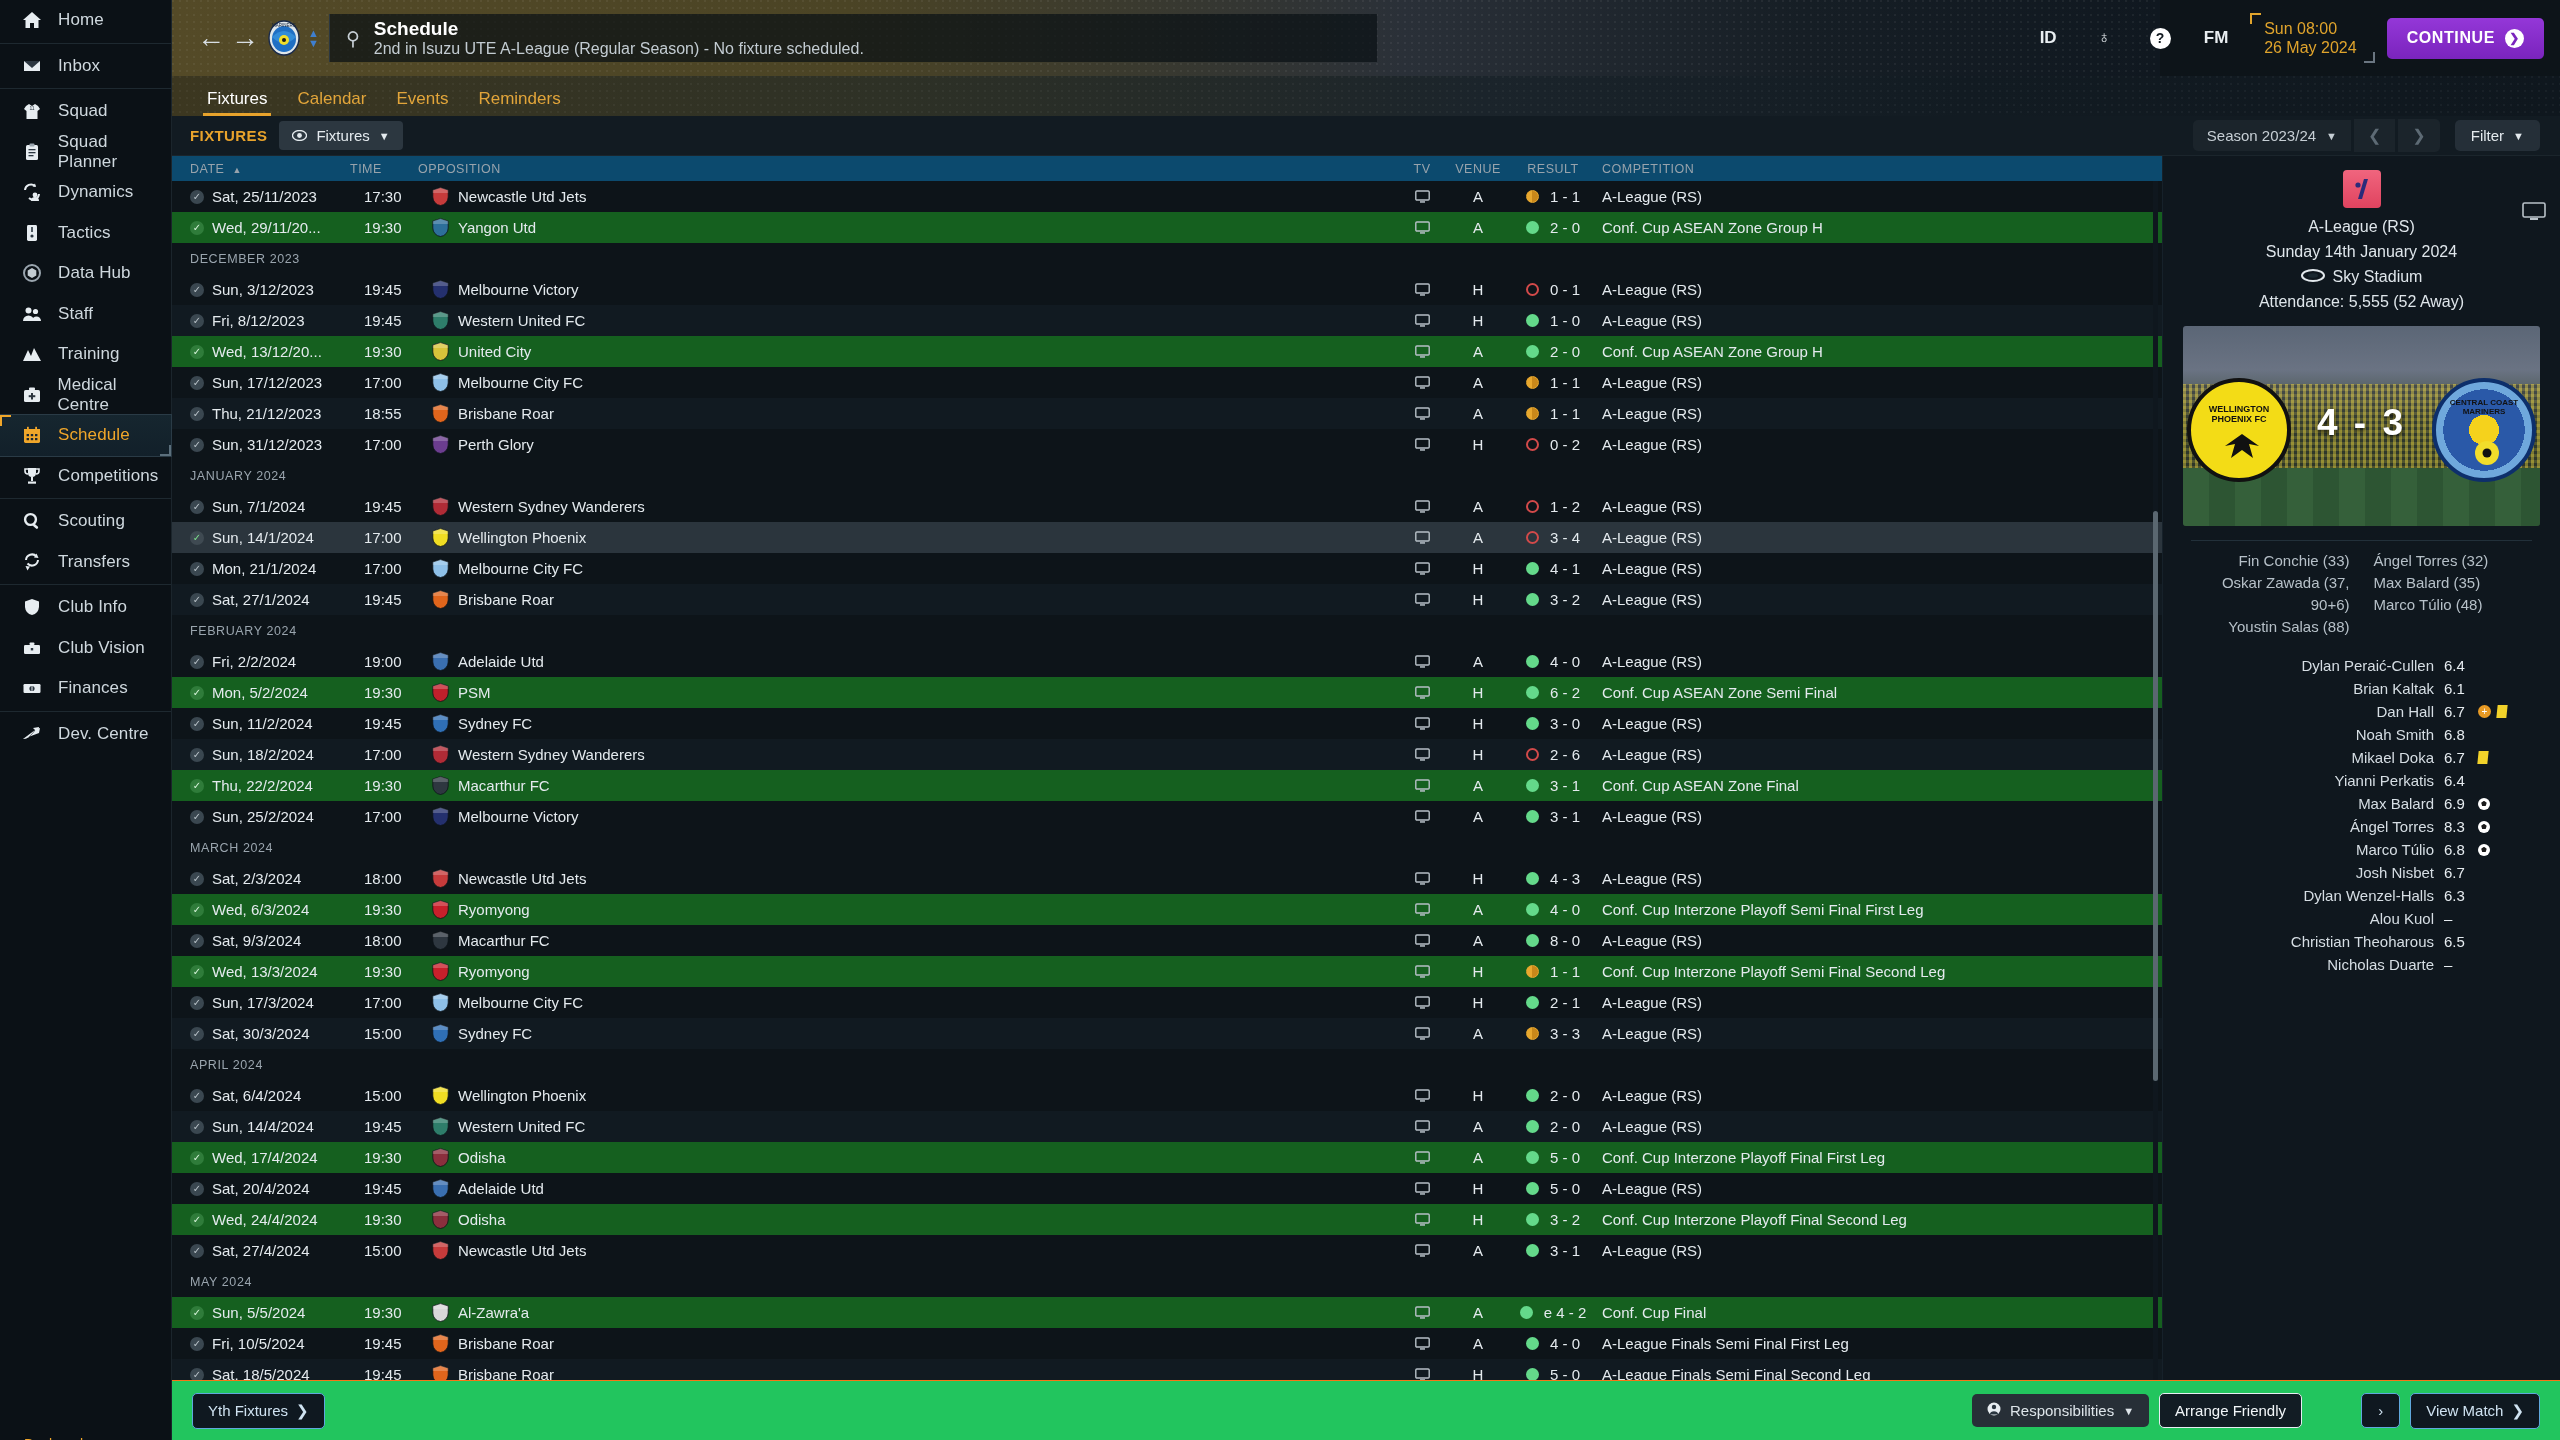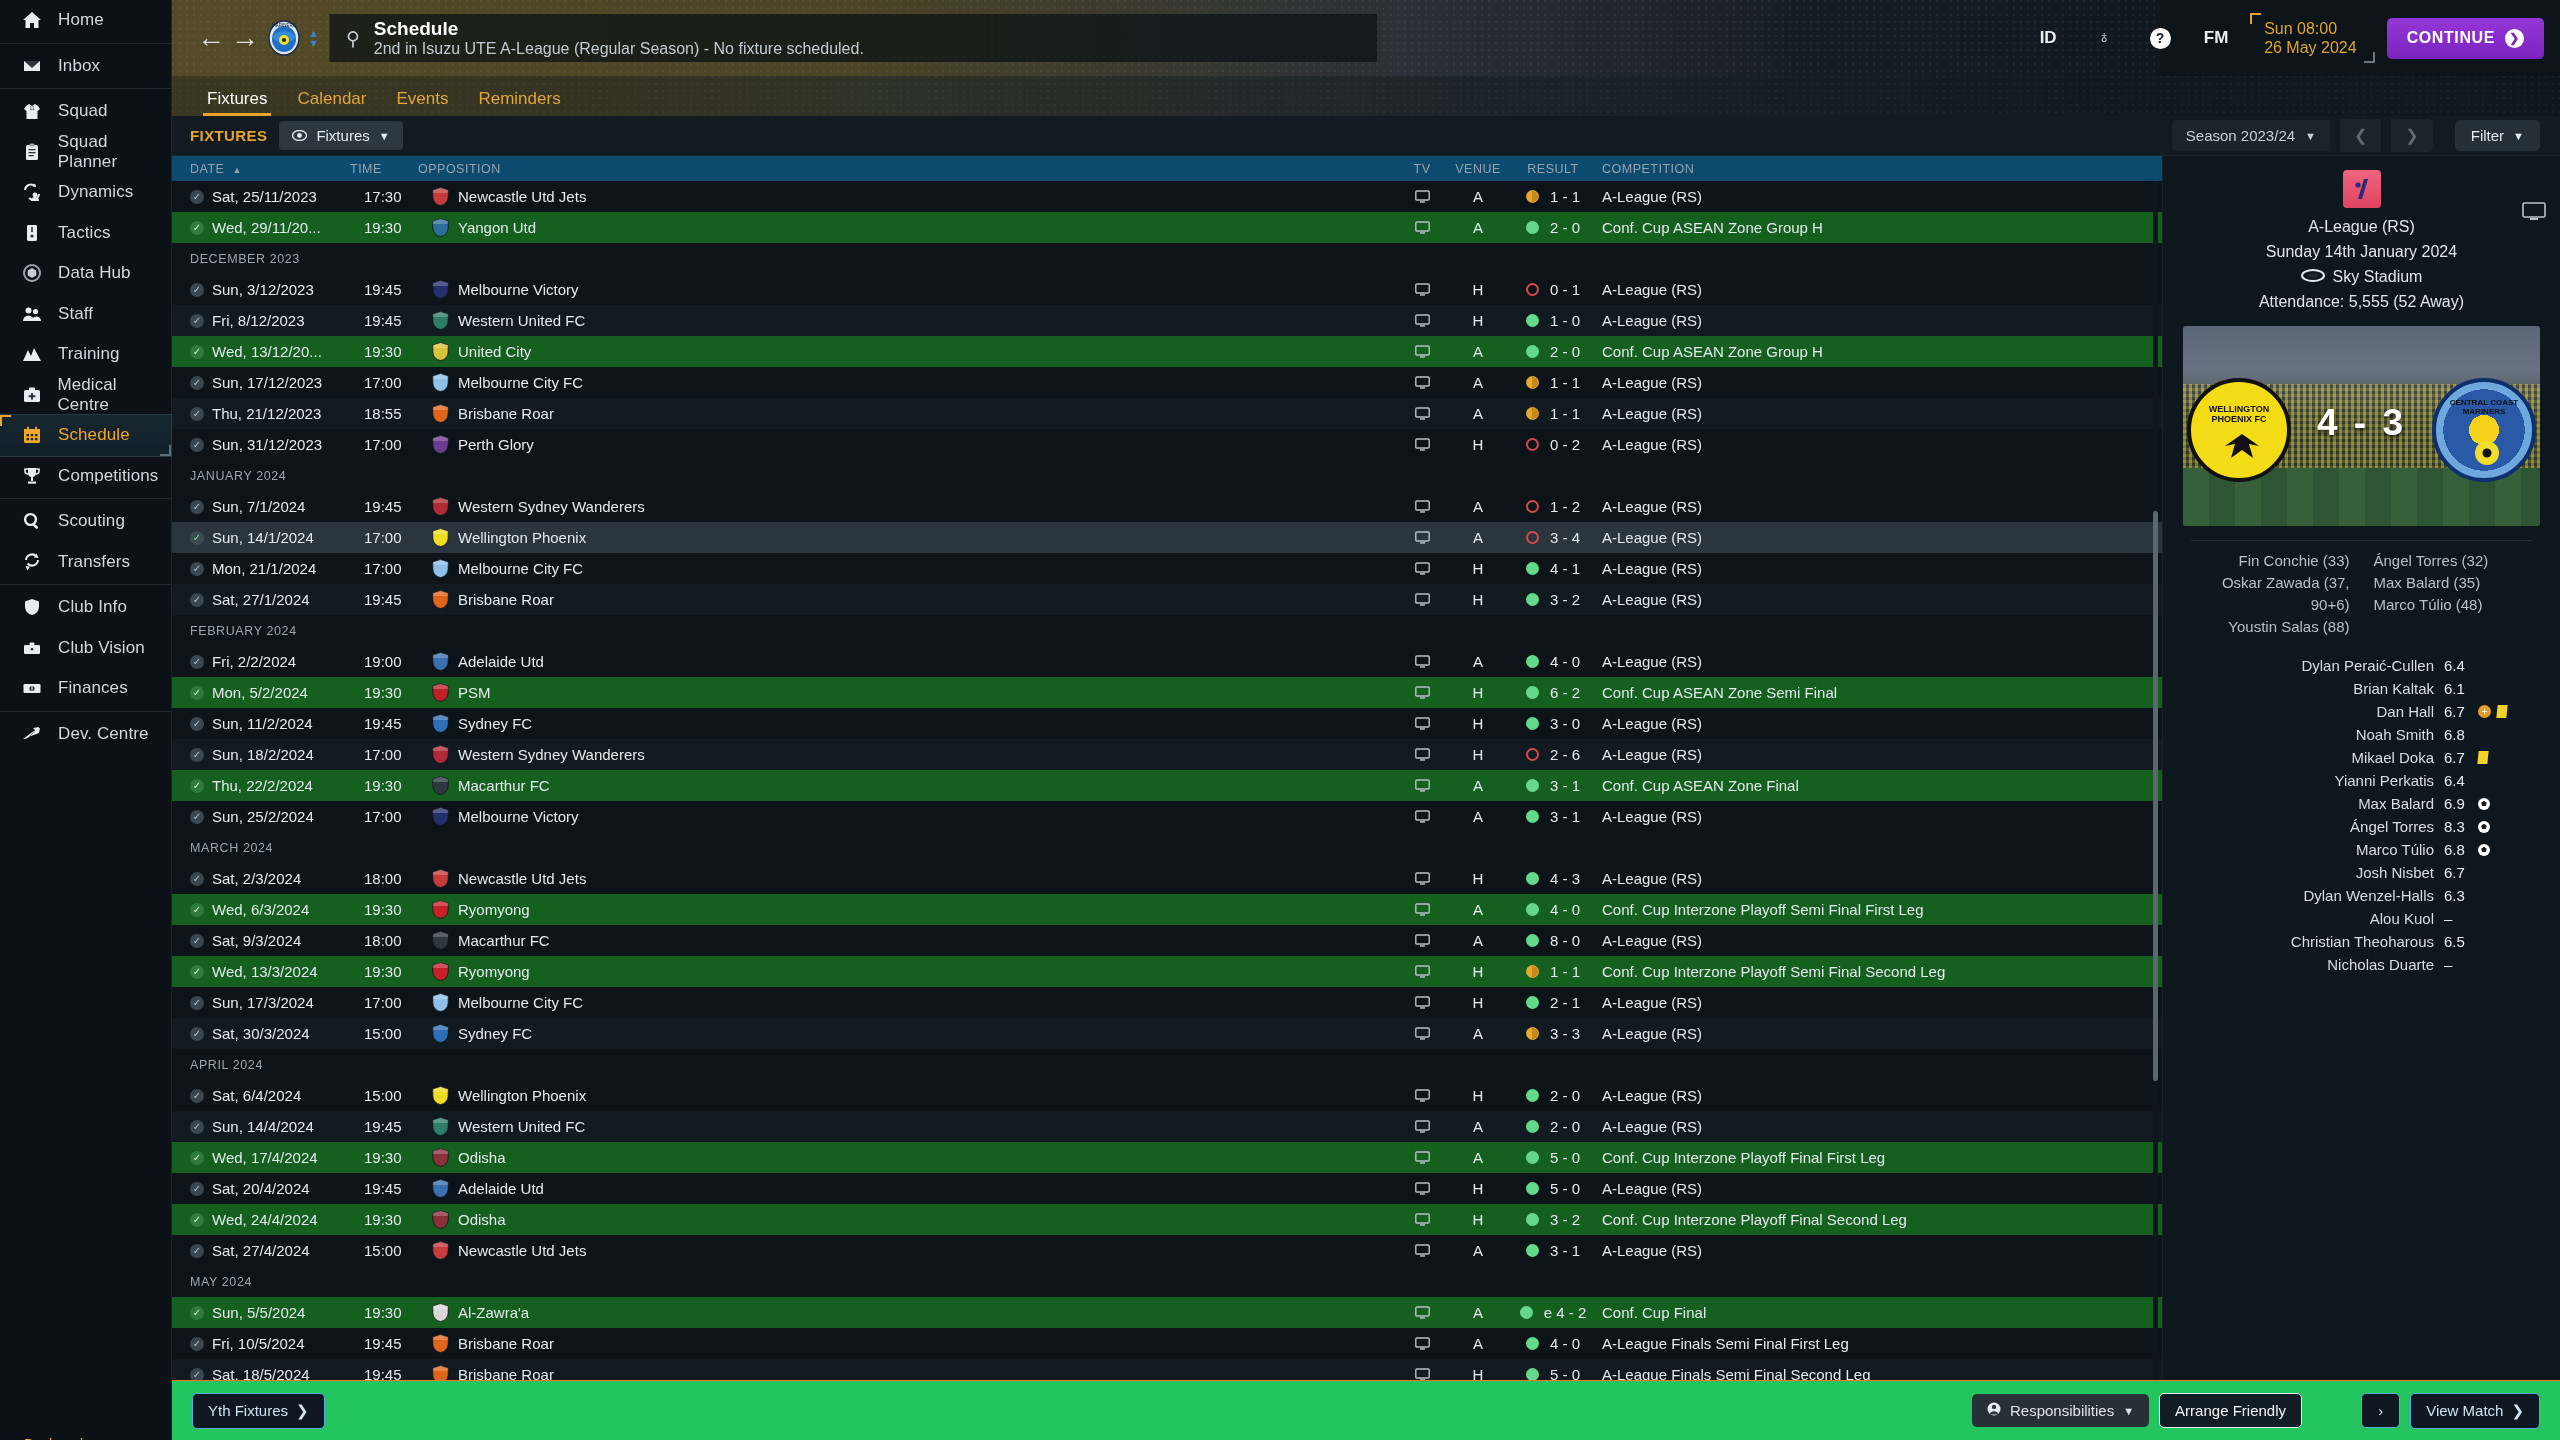--- a/index.html
+++ b/index.html
@@ -130,21 +130,21 @@
   #subbar {
     height:40px; display:flex; align-items:center; padding-left:18px;
     background:#121b22; position:relative;
     border-bottom:1px solid #1b252c;
   }
   .sec-title { color:#e8a32c; font-size:15px; font-weight:bold; letter-spacing:.4px; margin-right:12px;}
   .pill {
     background:#2c3740; border-radius:4px; color:#e4eaee; font-size:15px;
     padding:6px 13px; display:flex; align-items:center; gap:9px;
   }
-  #subbar-right { position:absolute; right:20px; display:flex; align-items:center; gap:10px; }
+  #subbar-right { position:absolute; right:20px; display:flex; align-items:center; gap:3px; }
   .seg {
     background:#1b242b; color:#c6ced4; font-size:15px; padding:7px 14px;
     display:flex; align-items:center; gap:10px;
   }
   .seg.l { border-radius:5px 0 0 5px; }
   .seg.m { color:#5d6a74; font-size:16px; padding:7px 14px; }
   .seg.r { border-radius:0 5px 5px 0; color:#5d6a74; font-size:16px; }
   .pill.filter { background:#252f38; border-radius:5px; margin-left:12px; font-weight:normal; padding:7px 16px; }
 
   

